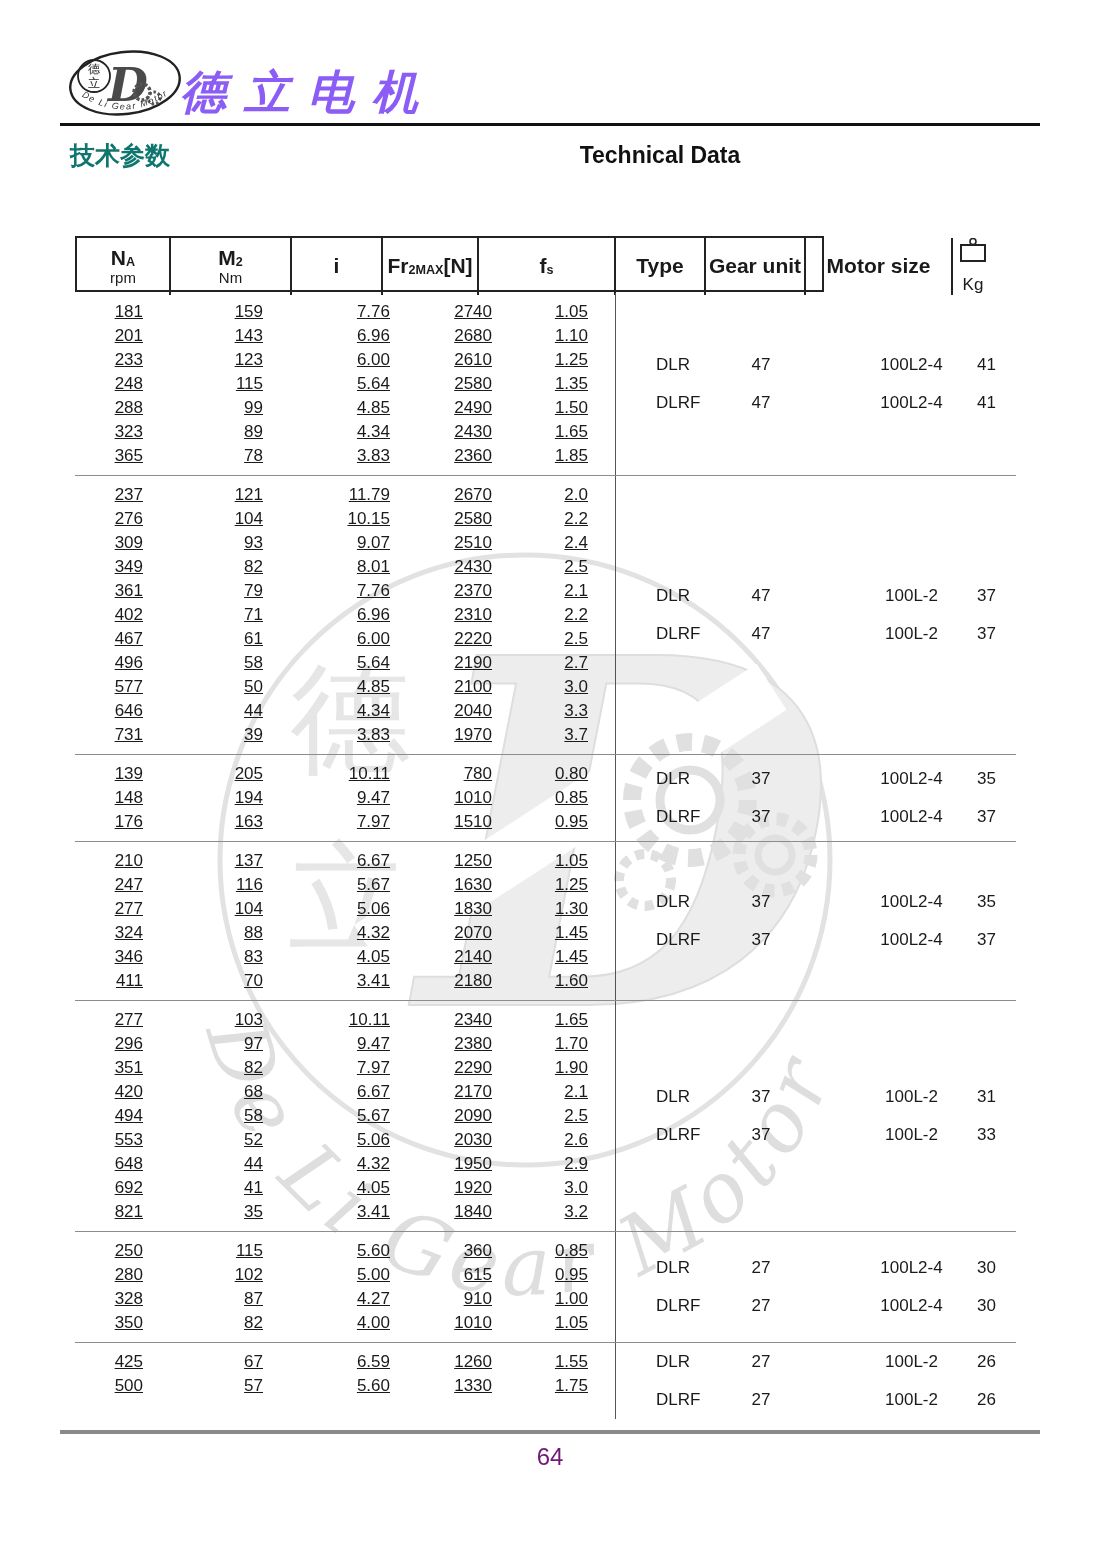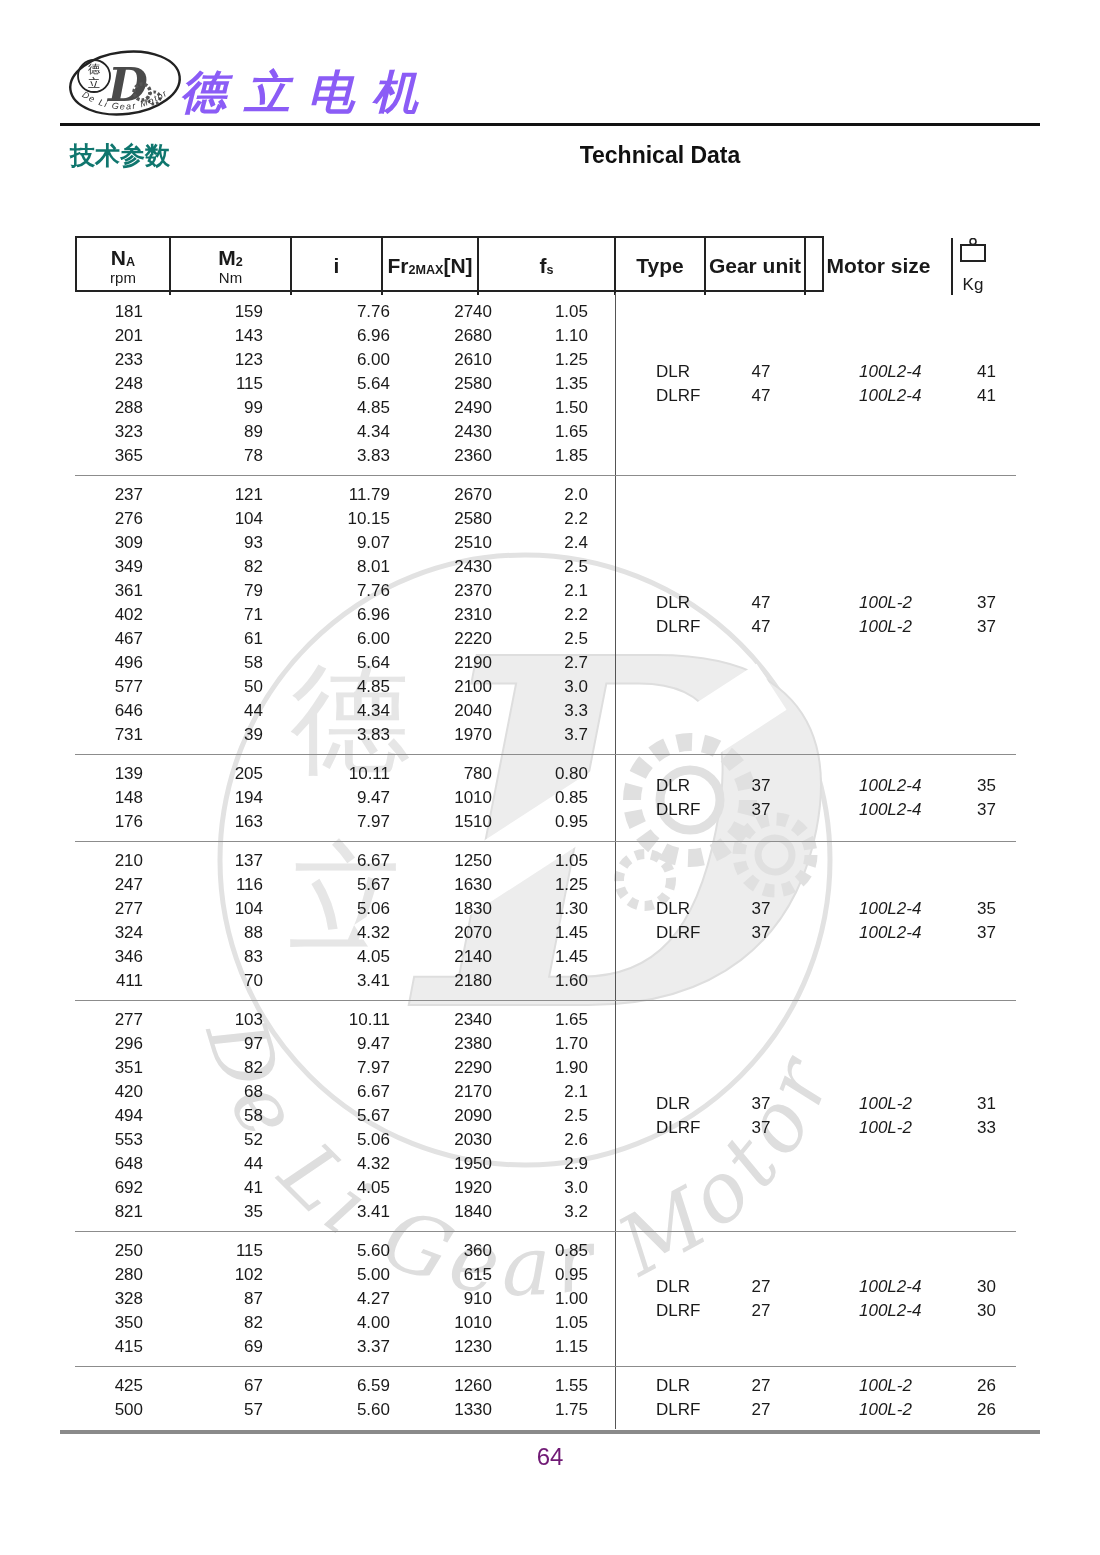--- a/index.html
+++ b/index.html
@@ -39,32 +39,32 @@
   .th .main { font-size:21px; line-height:1.05; }
   .th .main sub { font-size:60%; vertical-align:baseline; position:relative; bottom:-1px; }
   .th .unit { font-size:15px; font-weight:normal; line-height:1.15; }
   .th-kg { justify-content:center; gap:1px; }
   .th-kg .unit { font-weight:normal; font-size:17px; }
   
   .tbody { position:absolute; left:75px; top:293px; width:941px; }
   .group { display:flex; border-bottom:1px solid #8c8c8c; }
   .group:last-child { border-bottom:none; }
   .g-left { width:540px; padding:7px 0; }
-  .g-right { width:401px; border-left:1.5px solid #555; display:flex; flex-direction:column; justify-content:center; padding:7px 0; }
-  .drow { display:flex; height:24px; line-height:24px; font-size:17px; }
+  .g-right { width:401px; border-left:1.5px solid #555; display:flex; flex-direction:column; justify-content:center; gap:14px; padding:7px 0; }
+  .drow { display:flex; height:24px; line-height:24px; font-size:17px;text-decoration:underline; }
   .c-na { width:68px;  text-align:right; }
   .c-m2 { width:120px; text-align:right; }
   .c-i  { width:127px; text-align:right; }
   .c-fr { width:102px; text-align:right; }
   .c-fs { width:96px;  text-align:right; }
   .vrow { display:flex; height:24px; line-height:24px; font-size:17px; padding-left:40px; }
   .v-type  { width:75px;  text-align:left; }
   .v-gear  { width:60px;  text-align:center; }
   .v-sp    { width:68px; }
-  .v-motor { width:105px; text-align:left;font-style:italic; }
+  .v-motor { width:105px; text-align:center; }
   .v-kg    { width:45px;  text-align:center; }
   
   .footer-rule { position:absolute; left:60px; top:1430px; width:980px; height:4px; background:#8a8a8a; }
   .page-number { position:absolute; left:0; top:1443px; width:1100px; text-align:center; font-size:24px; color:#701a75; }
 </style>
 </head>
 <body>
 
 <div class="page">
 
@@ -522,27 +522,20 @@
               <span class="c-fr">910</span>
               <span class="c-fs">1.00</span>
             </div>
             <div class="drow">
               <span class="c-na">350</span>
               <span class="c-m2">82</span>
               <span class="c-i">4.00</span>
               <span class="c-fr">1010</span>
               <span class="c-fs">1.05</span>
             </div>
-            <div class="drow">
-              <span class="c-na">415</span>
-              <span class="c-m2">69</span>
-              <span class="c-i">3.37</span>
-              <span class="c-fr">1230</span>
-              <span class="c-fs">1.15</span>
-            </div>
           </div>
           <div class="g-right">
             <div class="vrow">
               <span class="v-type">DLR</span>
               <span class="v-gear">27</span>
               <span class="v-sp"></span>
               <span class="v-motor">100L2-4</span>
               <span class="v-kg">30</span>
             </div>
             <div class="vrow">

